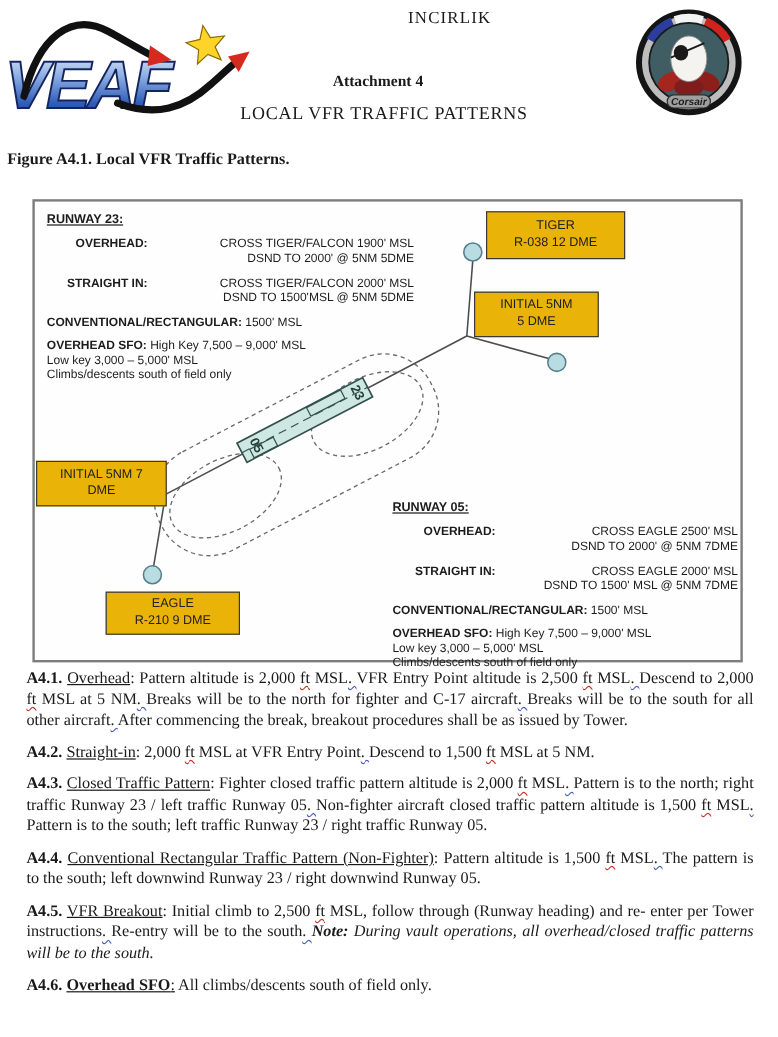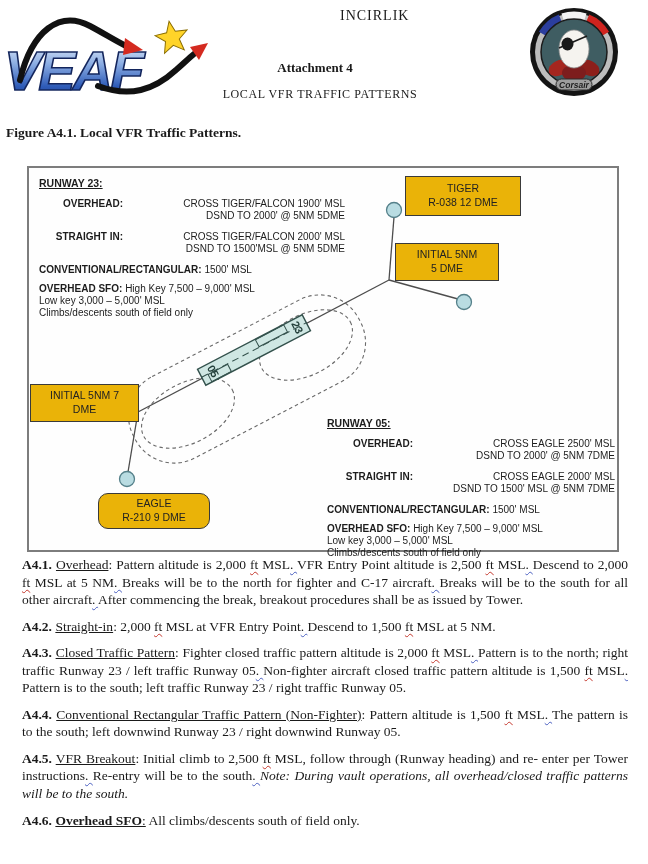--- a/index.html
+++ b/index.html
@@ -3,55 +3,55 @@
 <meta charset="utf-8">
 <style>
   html,body{margin:0;padding:0;background:#ffffff;}
   .page{position:relative;width:648px;height:864px;background:#fff;overflow:hidden;
         font-family:"Liberation Serif",serif;color:#1a1a1a;}
   .abs{position:absolute;}
 
   
   .loc{left:340px;top:8px;width:160px;font-size:14px;letter-spacing:1px;}
   .att{left:235px;top:60px;width:160px;text-align:center;font-size:13px;font-weight:bold;}
-  .ttl{left:148px;top:87px;width:344px;text-align:center;font-size:12px;letter-spacing:.6px;}
+  .ttl{left:148px;top:87px;width:344px;text-align:center;font-size:15px;letter-spacing:.6px;}
   .cap{left:6px;top:125px;font-size:13.5px;font-weight:bold;}
 
   
   .figure{left:27px;top:166px;width:592px;height:386px;border:2px solid #7d7d7d;
           box-sizing:border-box;background:#fefefe;}
   .figure .diag{position:absolute;left:0;top:0;}
 
   .wp{position:absolute;border:1.4px solid #3a3a3a;background:#eab308;
       font-family:"Liberation Sans",sans-serif;font-size:10.5px;line-height:1.3;
       color:#222;text-align:center;display:flex;flex-direction:column;justify-content:center;}
   .wp-tiger{left:376px;top:8px;width:114px;height:38px;}
   .wp-initial5{left:366px;top:75px;width:102px;height:36px;}
   .wp-falcon{left:421px;top:145px;width:111px;height:34px;}
   .wp-initial7{left:1px;top:216px;width:107px;height:36px;}
-  .wp-eagle{left:69px;top:325px;width:110px;height:34px;border-radius:10px;}
+  .wp-eagle{left:59px;top:325px;width:110px;height:34px;}
 
   .rwblock{position:absolute;font-family:"Liberation Sans",sans-serif;font-size:10px;
            color:#1c1c1c;line-height:1.18;}
   .rw23{left:10px;top:9px;width:306px;}
   .rw05{left:298px;top:249px;width:288px;}
   .rwblock .hd{font-weight:bold;font-size:10.5px;text-decoration:underline;margin-bottom:9px;}
   .rwblock .row{display:grid;grid-template-columns:84px 1fr;margin-bottom:9px;text-align:right;}
   .rw05 .row{grid-template-columns:86px 1fr;}
   .rwblock .lab{font-weight:bold;}
   .rwblock .conv{margin-bottom:8px;}
   .rwblock b{font-weight:bold;}
 
   
   .paras{left:22px;top:556px;width:606px;font-size:13.5px;line-height:1.3;}
   .para{margin:0 0 9px 0;text-align:justify;}
   .para span.b{font-weight:bold;}
   .para span.u{text-decoration:underline;}
   .para span.i{font-style:italic;}
-  .para span.b.i{font-weight:normal;font-style:italic;}
+  .para span.b.i{font-weight:bold;font-style:italic;}
   .para span.b.u{font-weight:bold;text-decoration:underline;}
   .para span.rw{text-decoration:underline wavy #c4372c;text-decoration-thickness:1px;text-underline-offset:2px;}
   .para span.bw{text-decoration:underline wavy #4a5fc0;text-decoration-thickness:1px;text-underline-offset:2px;}
 </style>
 </head>
 <body>
 
 <div class="page">
 
   <svg class="abs" style="left:2px;top:2px;" width="218" height="104" viewBox="0 0 218 104">

